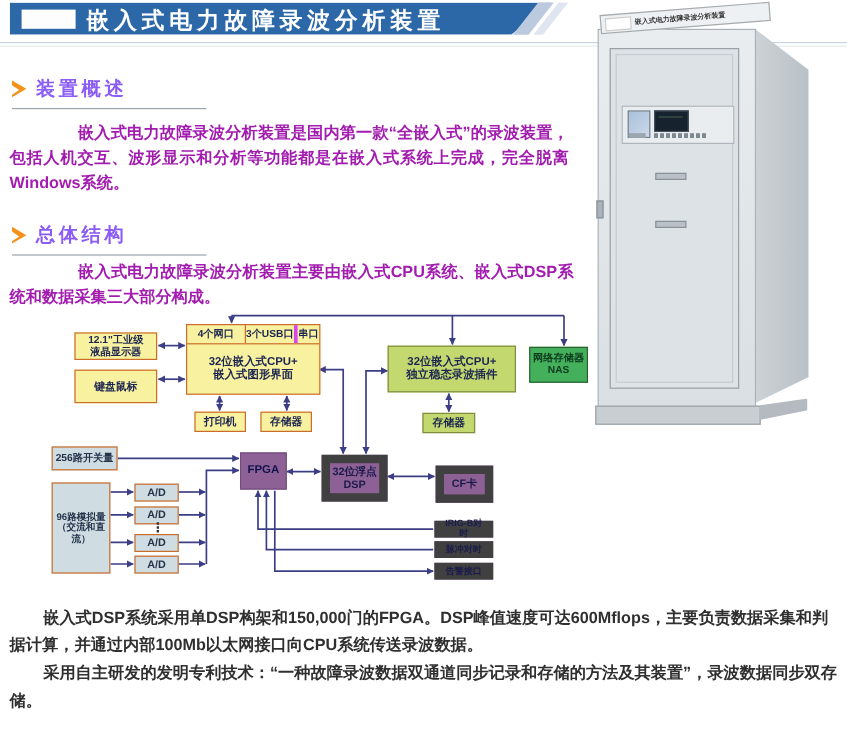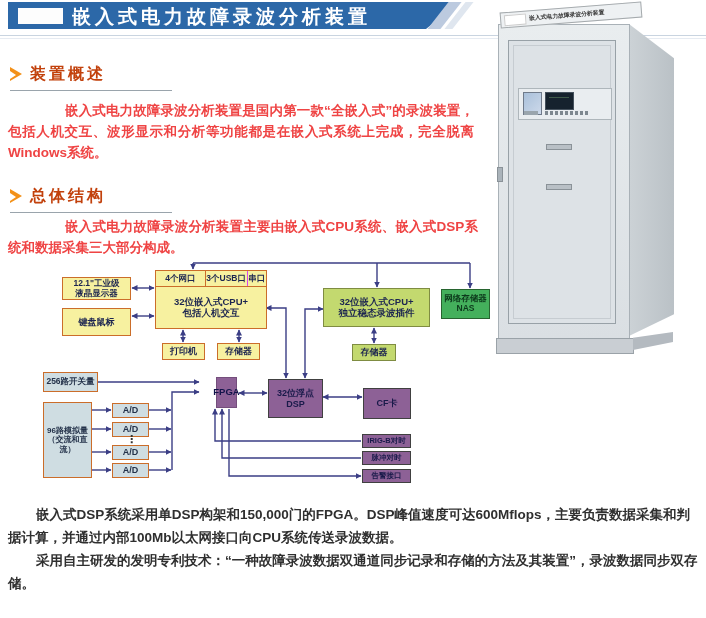--- a/index.html
+++ b/index.html
@@ -19,43 +19,43 @@
   .header-rule1{position:absolute;left:0;top:35px;width:706px;height:1px;background:#c9d4e0;}
   .header-rule2{position:absolute;left:0;top:38px;width:706px;height:1px;background:#e6ebf2;}
 
   
   .sec{position:absolute;display:flex;align-items:center;gap:7px;}
   .sec-icon{position:relative;width:13px;height:15px;flex:0 0 13px;}
   .sec-icon:before{content:"";position:absolute;left:0;top:0;border-top:7.5px solid transparent;
                    border-bottom:7.5px solid transparent;border-left:12px solid #f39119;}
   .sec-icon:after{content:"";position:absolute;left:0;top:3.5px;border-top:4px solid transparent;
                   border-bottom:4px solid transparent;border-left:6px solid #ffffff;}
-  .sec-title{font-size:16px;font-weight:bold;color:#c2410c;letter-spacing:3px;white-space:nowrap;}
+  .sec-title{font-size:16px;font-weight:bold;color:#8b5cf6;letter-spacing:3px;white-space:nowrap;}
   .sec-underline{position:absolute;height:1px;background:#9aa4ac;width:162px;left:10px;}
 
   
-  .para{position:absolute;font-size:13.5px;line-height:21px;font-weight:600;color:#ef4444;
+  .para{position:absolute;font-size:13.5px;line-height:21px;font-weight:600;color:#a21caf;
         text-align:justify;}
   .indent4{text-indent:57px;}
   .footer-para{margin:0;text-indent:28px;font-size:13.5px;line-height:23px;font-weight:600;color:#2f2f2f;}
 
   
   .wires{position:absolute;left:0;top:0;width:706px;height:618px;pointer-events:none;}
   .dbox{position:absolute;box-sizing:border-box;display:flex;flex-direction:column;
         align-items:center;justify-content:center;text-align:center;line-height:1.15;}
   .yellow{background:#f7f1a0;border:1px solid #cb6d2a;color:#1c2550;font-weight:bold;}
   .green{background:#c3d96f;border:1px solid #7f8c42;color:#1c2550;font-weight:bold;}
   .nasbox{background:#44b05c;border:1px solid #27642f;color:#0d3a1c;font-weight:bold;}
   .bluegray{background:#cfdde2;border:1px solid #cb6d2a;color:#24324a;font-weight:bold;}
-  .purple{background:#8d6196;border:1px solid #404040;color:#191a4a;font-weight:bold;}
+  .purple{background:#8d6196;border:7px solid #404040;color:#191a4a;font-weight:bold;}
   .purple-soft{background:#8d6196;border:1px solid #744e7c;color:#12134a;font-weight:bold;}
   .cpu-head{display:flex;width:100%;height:15px;border-bottom:1px solid #cb6d2a;font-size:8.5px;}
   .cpu-head>div{display:flex;align-items:center;justify-content:center;}
   .cpu-head .c1{flex:45 0 0;border-right:1px solid #cb6d2a;}
-  .cpu-head .c2{flex:38 0 0;border-right:1px solid #d946ef;}
+  .cpu-head .c2{flex:38 0 0;border-right:3px solid #d946ef;}
   .cpu-head .c3{flex:17 0 0;}
   .cpu-body{flex:1;display:flex;flex-direction:column;align-items:center;justify-content:center;}
   .ad-ellipsis{position:absolute;left:126px;top:433px;font-size:11px;font-weight:bold;color:#333;}
 
   
   .cabinet{position:absolute;left:488px;top:2px;width:218px;height:358px;}
   .cab-front{position:absolute;left:10px;top:22px;width:130px;height:314px;
              background:linear-gradient(180deg,#e9edef,#dadfe3);border:1px solid #a9b1b7;}
   .cab-side{position:absolute;left:141px;top:22px;width:45px;height:312px;
             background:linear-gradient(90deg,#ccd2d6,#bac1c6);
@@ -156,21 +156,21 @@
   <div class="dbox yellow" style="left:62px;top:308px;width:69px;height:28px;font-size:9px;">键盘鼠标</div>
 
   <div class="dbox yellow" style="left:155px;top:270px;width:112px;height:59px;font-size:9.5px;padding:0;">
     <div class="cpu-head">
       <div class="c1">4个网口</div>
       <div class="c2">3个USB口</div>
       <div class="c3">串口</div>
     </div>
     <div class="cpu-body">
       <div>32位嵌入式CPU+</div>
-      <div>包括人机交互</div>
+      <div>嵌入式图形界面</div>
     </div>
   </div>
 
   <div class="dbox yellow" style="left:162px;top:343px;width:43px;height:17px;font-size:9px;">打印机</div>
   <div class="dbox yellow" style="left:217px;top:343px;width:43px;height:17px;font-size:9px;">存储器</div>
 
   <div class="dbox green" style="left:323px;top:288px;width:107px;height:39px;font-size:9.5px;">
     <div>32位嵌入式CPU+</div>
     <div>独立稳态录波插件</div>
   </div>
@@ -186,21 +186,21 @@
     <div>96路模拟量</div>
     <div>（交流和直流）</div>
   </div>
 
   <div class="dbox bluegray" style="left:112px;top:403px;width:37px;height:15px;font-size:9px;">A/D</div>
   <div class="dbox bluegray" style="left:112px;top:422px;width:37px;height:15px;font-size:9px;">A/D</div>
   <div class="ad-ellipsis">⋮</div>
   <div class="dbox bluegray" style="left:112px;top:445px;width:37px;height:15px;font-size:9px;">A/D</div>
   <div class="dbox bluegray" style="left:112px;top:463px;width:37px;height:15px;font-size:9px;">A/D</div>
 
-  <div class="dbox purple-soft" style="left:216px;top:377px;width:21px;height:31px;font-size:9.5px;">FPGA</div>
+  <div class="dbox purple-soft" style="left:200px;top:377px;width:39px;height:31px;font-size:9.5px;">FPGA</div>
   <div class="dbox purple" style="left:268px;top:379px;width:55px;height:39px;font-size:9px;">
     <div>32位浮点</div>
     <div>DSP</div>
   </div>
   <div class="dbox purple" style="left:363px;top:388px;width:48px;height:31px;font-size:9px;">CF卡</div>
   <div class="dbox purple" style="left:362px;top:434px;width:49px;height:14px;font-size:7.5px;">IRIG-B对时</div>
   <div class="dbox purple" style="left:362px;top:451px;width:49px;height:14px;font-size:7.5px;">脉冲对时</div>
   <div class="dbox purple" style="left:362px;top:469px;width:49px;height:14px;font-size:7.5px;">告警接口</div>
 
   <div class="cabinet">

